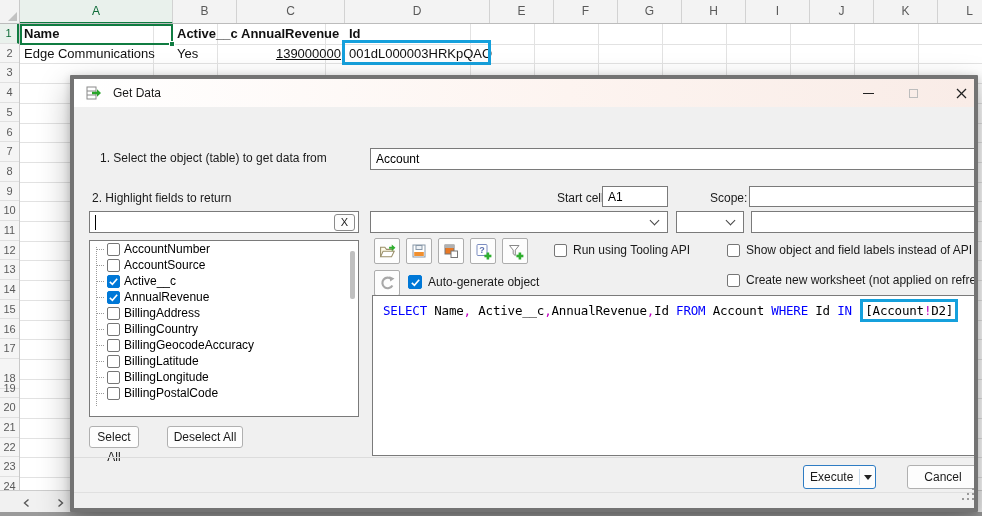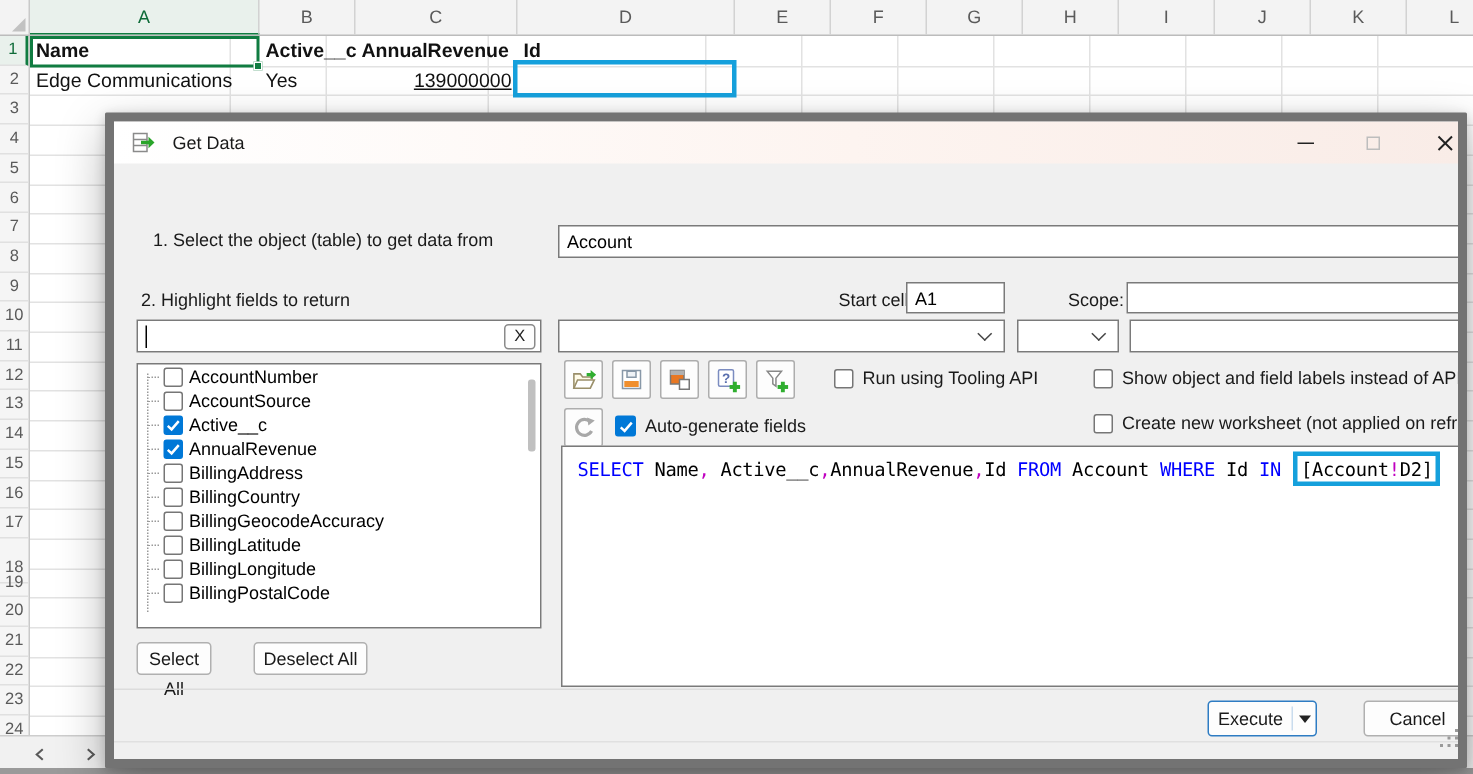--- a/index.html
+++ b/index.html
@@ -26,21 +26,21 @@
   .sel-a1 { position:absolute; left:20px; top:24px; width:153px; height:20.5px; border:2px solid #107c41; z-index:4; }
   .fill-handle { position:absolute; left:169px; top:41px; width:6px; height:6px; background:#107c41; border:1px solid #fff; z-index:5; }
   .callout { border:3px solid #15a0dc; z-index:6; position:absolute; }
   .callout-d2 { left:342px; top:40px; width:149px; height:25px; }
 
   .sheet-tabbar { position:absolute; left:0; top:490px; width:982px; height:22px; background:#f1f1f1; border-top:1px solid #cdcdcd; z-index:2; }
   .nav-chev { position:absolute; top:5px; width:14px; height:14px; display:flex; align-items:center; justify-content:center; }
   .bottomstrip { position:absolute; left:0; top:512px; width:982px; height:4px; background:#9a9a9a; z-index:2; }
 
   
-  .dialog { position:absolute; left:70px; top:75px; width:908px; height:437px; background:#f0f0f0; border:6px solid #737373; border-radius:1px; box-shadow:0 12px 32px rgba(0,0,0,.28), 0 2px 8px rgba(0,0,0,.18); overflow:hidden; z-index:10; }
+  .dialog { position:absolute; left:70px; top:75px; width:908px; height:437px; background:#f0f0f0; border:4px solid #737373; border-radius:1px; box-shadow:0 12px 32px rgba(0,0,0,.28), 0 2px 8px rgba(0,0,0,.18); overflow:hidden; z-index:10; }
   .titlebar { position:absolute; left:0; top:0; width:100%; height:28px; background:linear-gradient(90deg,#ffffff 0%,#fdf4f0 55%,#f9ece7 100%); display:flex; align-items:center; }
   .dlg-icon { margin-left:12px; width:16px; height:16px; display:inline-flex; }
   .dlg-title { margin-left:11px; font-size:12px; color:#1a1a1a; }
   .winctl { position:absolute; top:0; width:34px; height:28px; display:flex; align-items:center; justify-content:center; cursor:default; }
   .winctl.min { left:777px; } .winctl.max { left:822px; } .winctl.close { left:870px; }
   .min-glyph { width:11px; height:0; border-top:1.6px solid #222; display:block; }
   .max-glyph { width:9px; height:9px; border:1px solid #bdbdbd; display:block; }
 
   .tabstrip { position:absolute; left:0; top:28px; width:100%; height:26px; display:flex; align-items:flex-end; border-bottom:1px solid #d0d0d0; background:#f0f0f0; padding-left:4px; }
   .tab { font-size:12px; color:#1a1a1a; padding:0 10px; height:20px; line-height:20px; border:1px solid #d0d0d0; border-bottom:none; background:#efefef; margin-right:2px; position:relative; }
@@ -170,20 +170,21 @@
         <span class="tri"></span>
       </div>
 
     <div class="cell bold" style="left:24px;top:24px;">Name</div>
     <div class="cell bold" style="left:177px;top:24px;">Active__c</div>
     <div class="cell bold" style="left:241px;top:24px;">AnnualRevenue</div>
     <div class="cell bold" style="left:349px;top:24px;">Id</div>
     <div class="cell" style="left:24px;top:43.7px;">Edge Communications</div>
     <div class="cell" style="left:177px;top:43.7px;">Yes</div>
     <div class="cell num" style="left:239px;top:43.7px;width:102px;">139000000</div>
+    <div class="cell" style="left:349px;top:43.7px;">001dL000003HRKpQAO</div>
 
     <div class="sel-a1"></div>
     <div class="fill-handle"></div>
     <div class="callout callout-d2"></div>
 
     <div class="sheet-tabbar">
       <span class="nav-chev" style="left:20px;">
         <svg width="10" height="10">
             <polyline points="6.5,1.5 2.5,5 6.5,8.5" fill="none" stroke="#595959" stroke-width="1.4"></polyline>
           </svg>
@@ -295,21 +296,21 @@
     <div class="ckrow" style="left:653px;top:164px;">
       <span class="cb"></span>
       <span class="ck-label">Show object and field labels instead of API na</span>
     </div>
     <div class="ckrow" style="left:334px;top:196px;">
       <span class="cb checked" style="width:14px;height:14px;">
           <svg viewBox="0 0 12 12" width="11" height="11">
             <polyline points="2,6.5 4.8,9 10,3" fill="none" stroke="#fff" stroke-width="1.8"></polyline>
           </svg>
         </span>
-      <span class="ck-label">Auto-generate fields</span>
+      <span class="ck-label">Auto-generate object</span>
     </div>
     <div class="ckrow" style="left:653px;top:194px;">
       <span class="cb"></span>
       <span class="ck-label">Create new worksheet (not applied on refresh)</span>
     </div>
 
     <div class="fieldlist" style="left:15px;top:161px;width:270px;height:177px;">
       <div class="tree-vline"></div>
       <div class="scroll-thumb"></div>
     <div class="fl-item">

